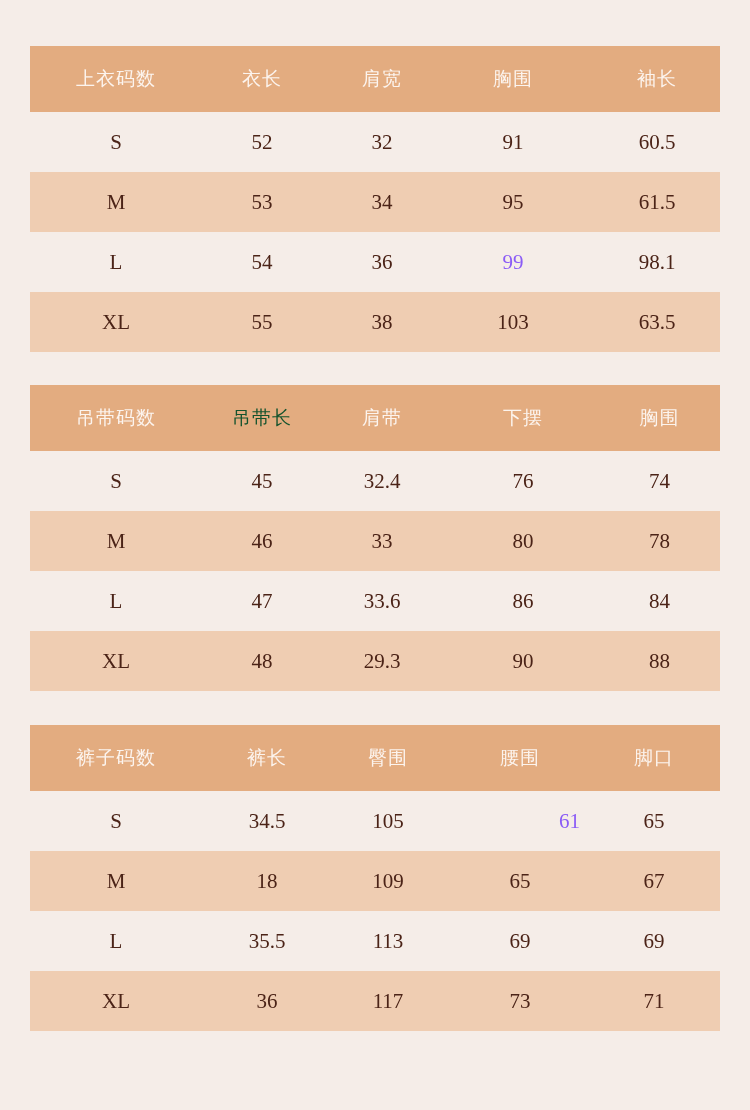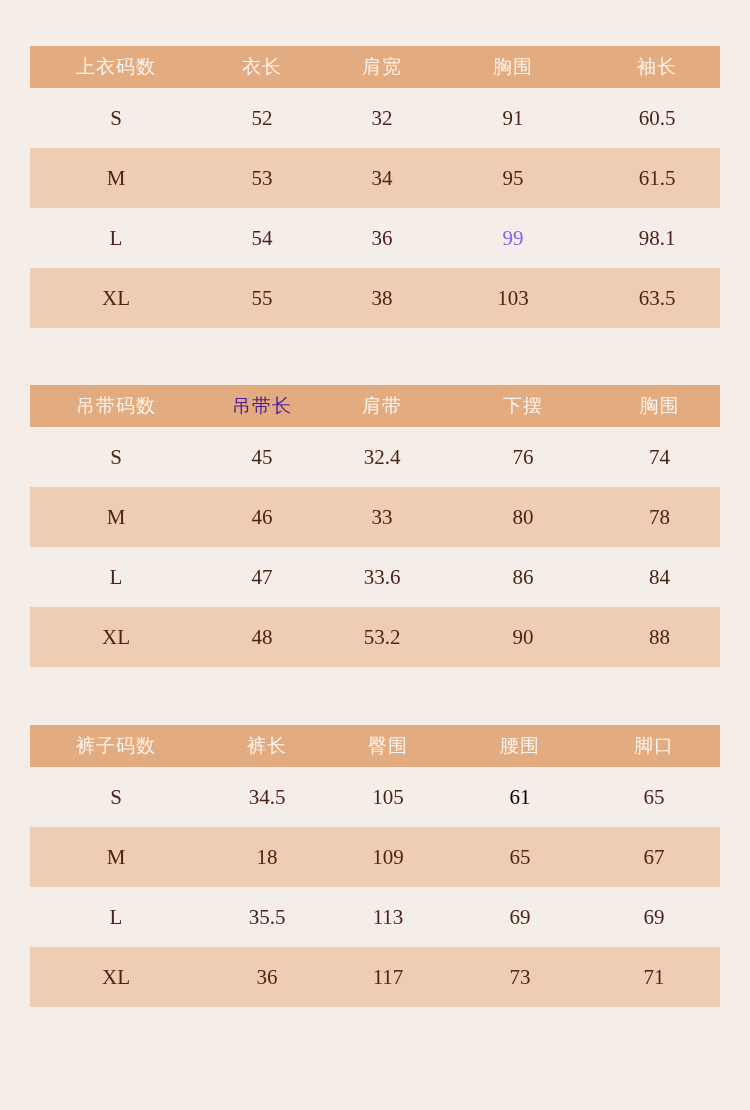--- a/index.html
+++ b/index.html
@@ -31,21 +31,21 @@
   .size-table col.c1 { width: 172px; }
   .size-table col.c2 { width: 120px; }
   .size-table col.c3 { width: 120px; }
   .size-table col.c4 { width: 138px; }
   .size-table col.c5 { width: 140px; }
 
   .size-table thead tr {
     background: #e3ac80;
   }
   .size-table thead th {
-    height: 42px;
+    height: 66px;
     padding: 0;
     margin: 0;
     font-weight: normal;
     font-size: 19px;
     color: #fcf4ee;
     letter-spacing: 1px;
     text-align: center;
     vertical-align: middle;
   }
 
@@ -138,21 +138,21 @@
     <colgroup>
       <col class="c1">
         <col class="c2">
         <col class="c3">
         <col class="c4">
         <col class="c5">
     </colgroup>
     <thead>
       <tr style="background: rgb(227, 172, 128);">
         <th class="h1" style="color: rgb(252, 244, 238);">吊带码数</th>
-        <th class="h2" style="color: #4c1d95;">吊带长</th>
+        <th class="h2" style="color: #14532d;">吊带长</th>
         <th class="h3" style="color: rgb(252, 244, 238);">肩带</th>
         <th class="h4" style="color: rgb(252, 244, 238);">下摆</th>
         <th class="h5" style="color: rgb(252, 244, 238);">胸围</th>
       </tr>
     </thead>
     <tbody>
       <tr class="row-light" style="background: rgb(245, 237, 232);">
         <td class="d1" style="color: rgb(75, 35, 23);">S</td>
         <td class="d2" style="color: rgb(75, 35, 23);">45</td>
         <td class="d3" style="color: rgb(75, 35, 23);">32.4</td>
@@ -169,21 +169,21 @@
       <tr class="row-light" style="background: rgb(245, 237, 232);">
         <td class="d1" style="color: rgb(75, 35, 23);">L</td>
         <td class="d2" style="color: rgb(75, 35, 23);">47</td>
         <td class="d3" style="color: rgb(75, 35, 23);">33.6</td>
         <td class="d4" style="color: rgb(75, 35, 23);">86</td>
         <td class="d5" style="color: rgb(75, 35, 23);">84</td>
       </tr>
       <tr class="row-dark" style="background: rgb(239, 205, 178);">
         <td class="d1" style="color: rgb(75, 35, 23);">XL</td>
         <td class="d2" style="color: rgb(75, 35, 23);">48</td>
-        <td class="d3" style="color: rgb(75, 35, 23);">53.2</td>
+        <td class="d3" style="color: rgb(75, 35, 23);">29.3</td>
         <td class="d4" style="color: rgb(75, 35, 23);">90</td>
         <td class="d5" style="color: rgb(75, 35, 23);">88</td>
       </tr>
     </tbody>
   </table>
 
   <table class="size-table t3" id="table-3">
     <colgroup>
       <col class="c1">
         <col class="c2">
@@ -198,21 +198,21 @@
         <th class="h3" style="color: rgb(252, 244, 238);">臀围</th>
         <th class="h4" style="color: rgb(252, 244, 238);">腰围</th>
         <th class="h5" style="color: rgb(252, 244, 238);">脚口</th>
       </tr>
     </thead>
     <tbody>
       <tr class="row-light" style="background: rgb(245, 237, 232);">
         <td class="d1" style="color: rgb(75, 35, 23);">S</td>
         <td class="d2" style="color: rgb(75, 35, 23);">34.5</td>
         <td class="d3" style="color: rgb(75, 35, 23);">105</td>
-        <td class="d4" style="color: #000000;">61</td>
+        <td class="d4" style="color: #8b5cf6; text-align: right;">61</td>
         <td class="d5" style="color: rgb(75, 35, 23);">65</td>
       </tr>
       <tr class="row-dark" style="background: rgb(239, 205, 178);">
         <td class="d1" style="color: rgb(75, 35, 23);">M</td>
         <td class="d2" style="color: rgb(75, 35, 23);">18</td>
         <td class="d3" style="color: rgb(75, 35, 23);">109</td>
         <td class="d4" style="color: rgb(75, 35, 23);">65</td>
         <td class="d5" style="color: rgb(75, 35, 23);">67</td>
       </tr>
       <tr class="row-light" style="background: rgb(245, 237, 232);">

